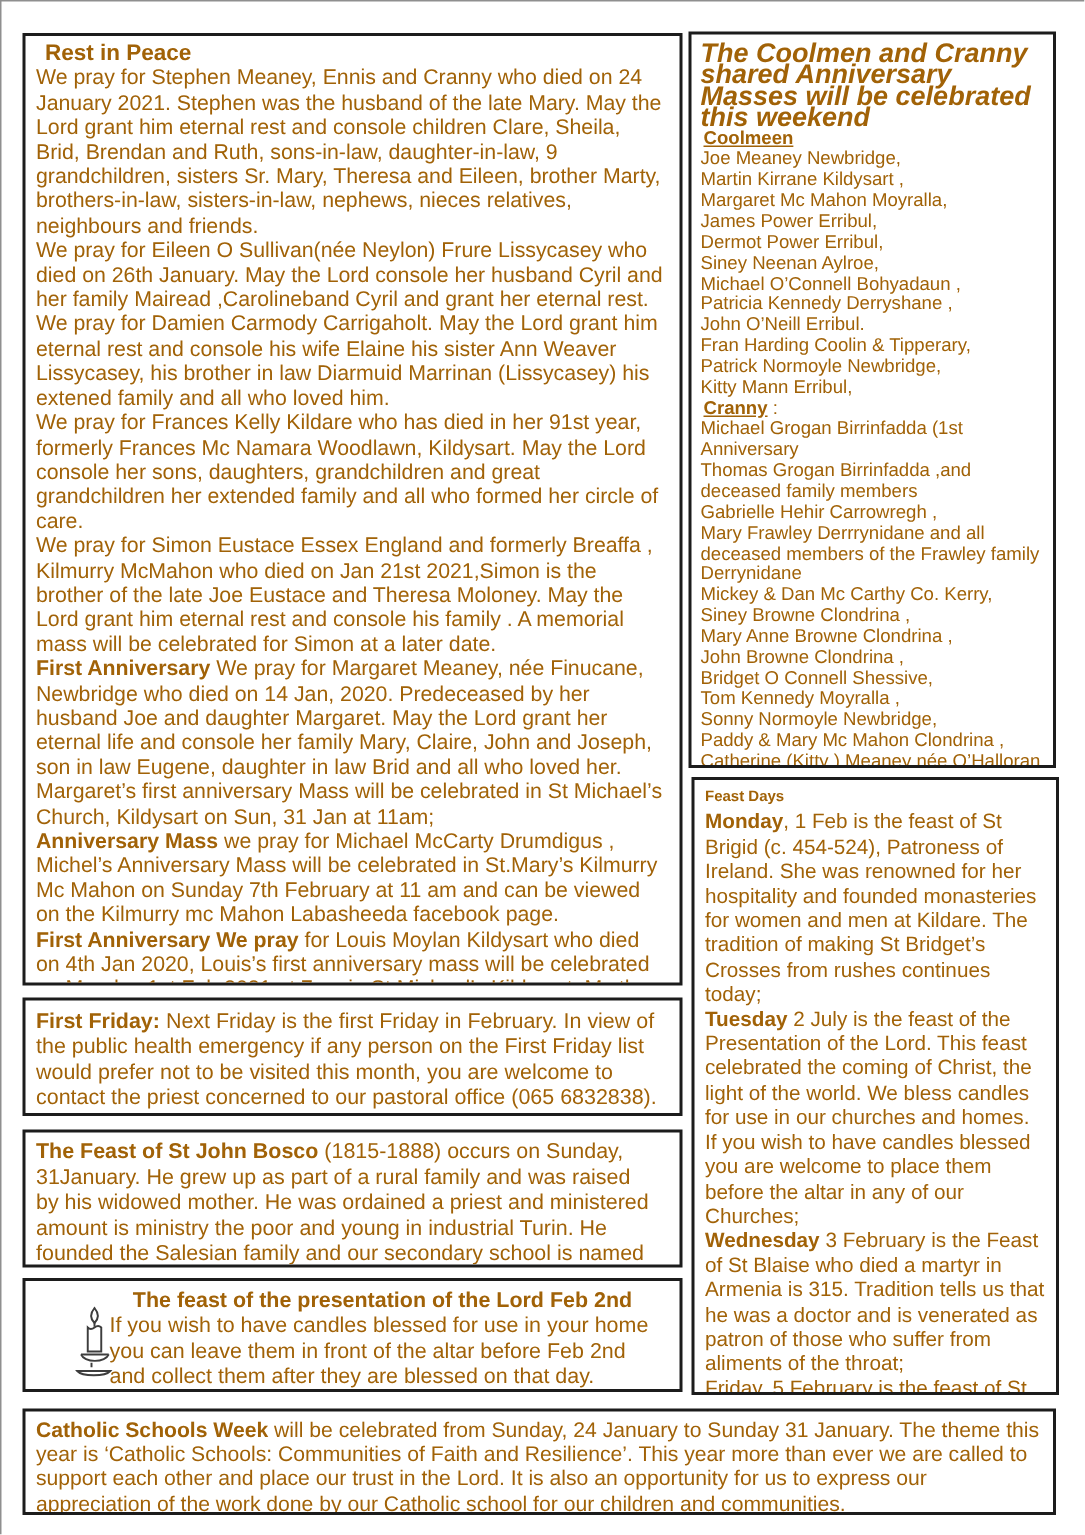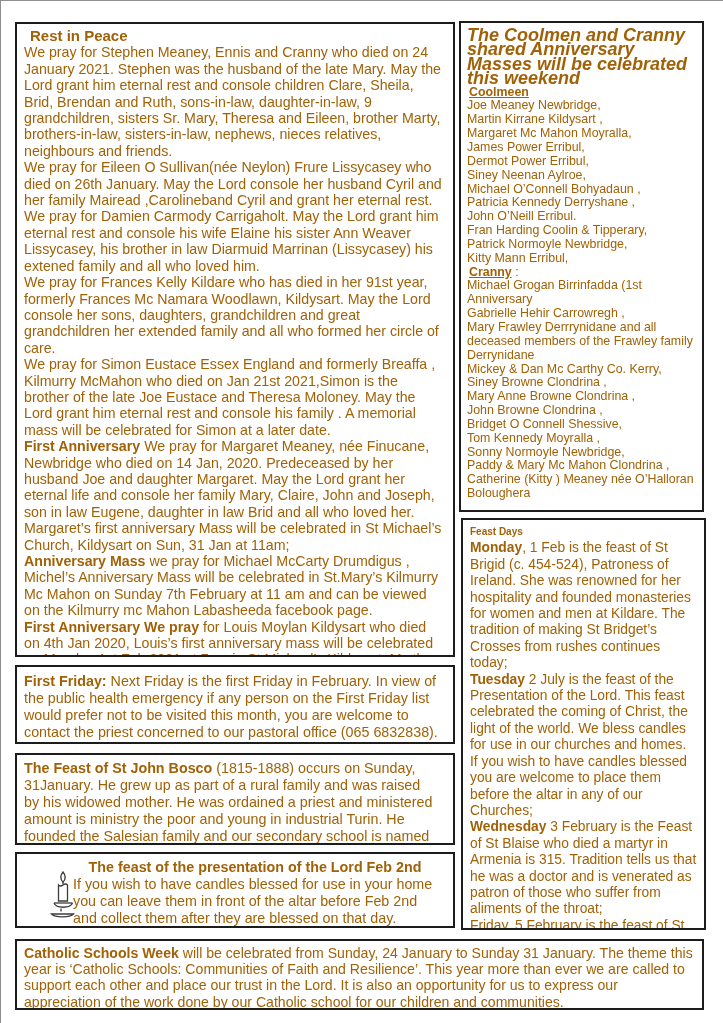--- a/index.html
+++ b/index.html
@@ -100,20 +100,21 @@
     <div>Dermot Power Erribul,</div>
     <div>Siney Neenan Aylroe,</div>
     <div>Michael O’Connell Bohyadaun ,</div>
     <div>Patricia Kennedy Derryshane ,</div>
     <div>John O’Neill Erribul.</div>
     <div>Fran Harding Coolin &amp; Tipperary,</div>
     <div>Patrick Normoyle Newbridge,</div>
     <div>Kitty Mann Erribul,</div>
     <div class="grp"><b class="b u">Cranny</b><span> :</span></div>
     <div>Michael Grogan Birrinfadda (1st Anniversary</div>
+    <div>Thomas Grogan Birrinfadda ,and deceased family members</div>
     <div>Gabrielle Hehir Carrowregh ,</div>
     <div>Mary Frawley Derrrynidane and all deceased members of the Frawley family Derrynidane</div>
     <div>Mickey &amp; Dan Mc Carthy Co. Kerry,</div>
     <div>Siney Browne Clondrina ,</div>
     <div>Mary Anne Browne Clondrina ,</div>
     <div>John Browne Clondrina ,</div>
     <div>Bridget O Connell Shessive,</div>
     <div>Tom Kennedy Moyralla ,</div>
     <div>Sonny Normoyle Newbridge,</div>
     <div>Paddy &amp; Mary Mc Mahon Clondrina ,</div>

